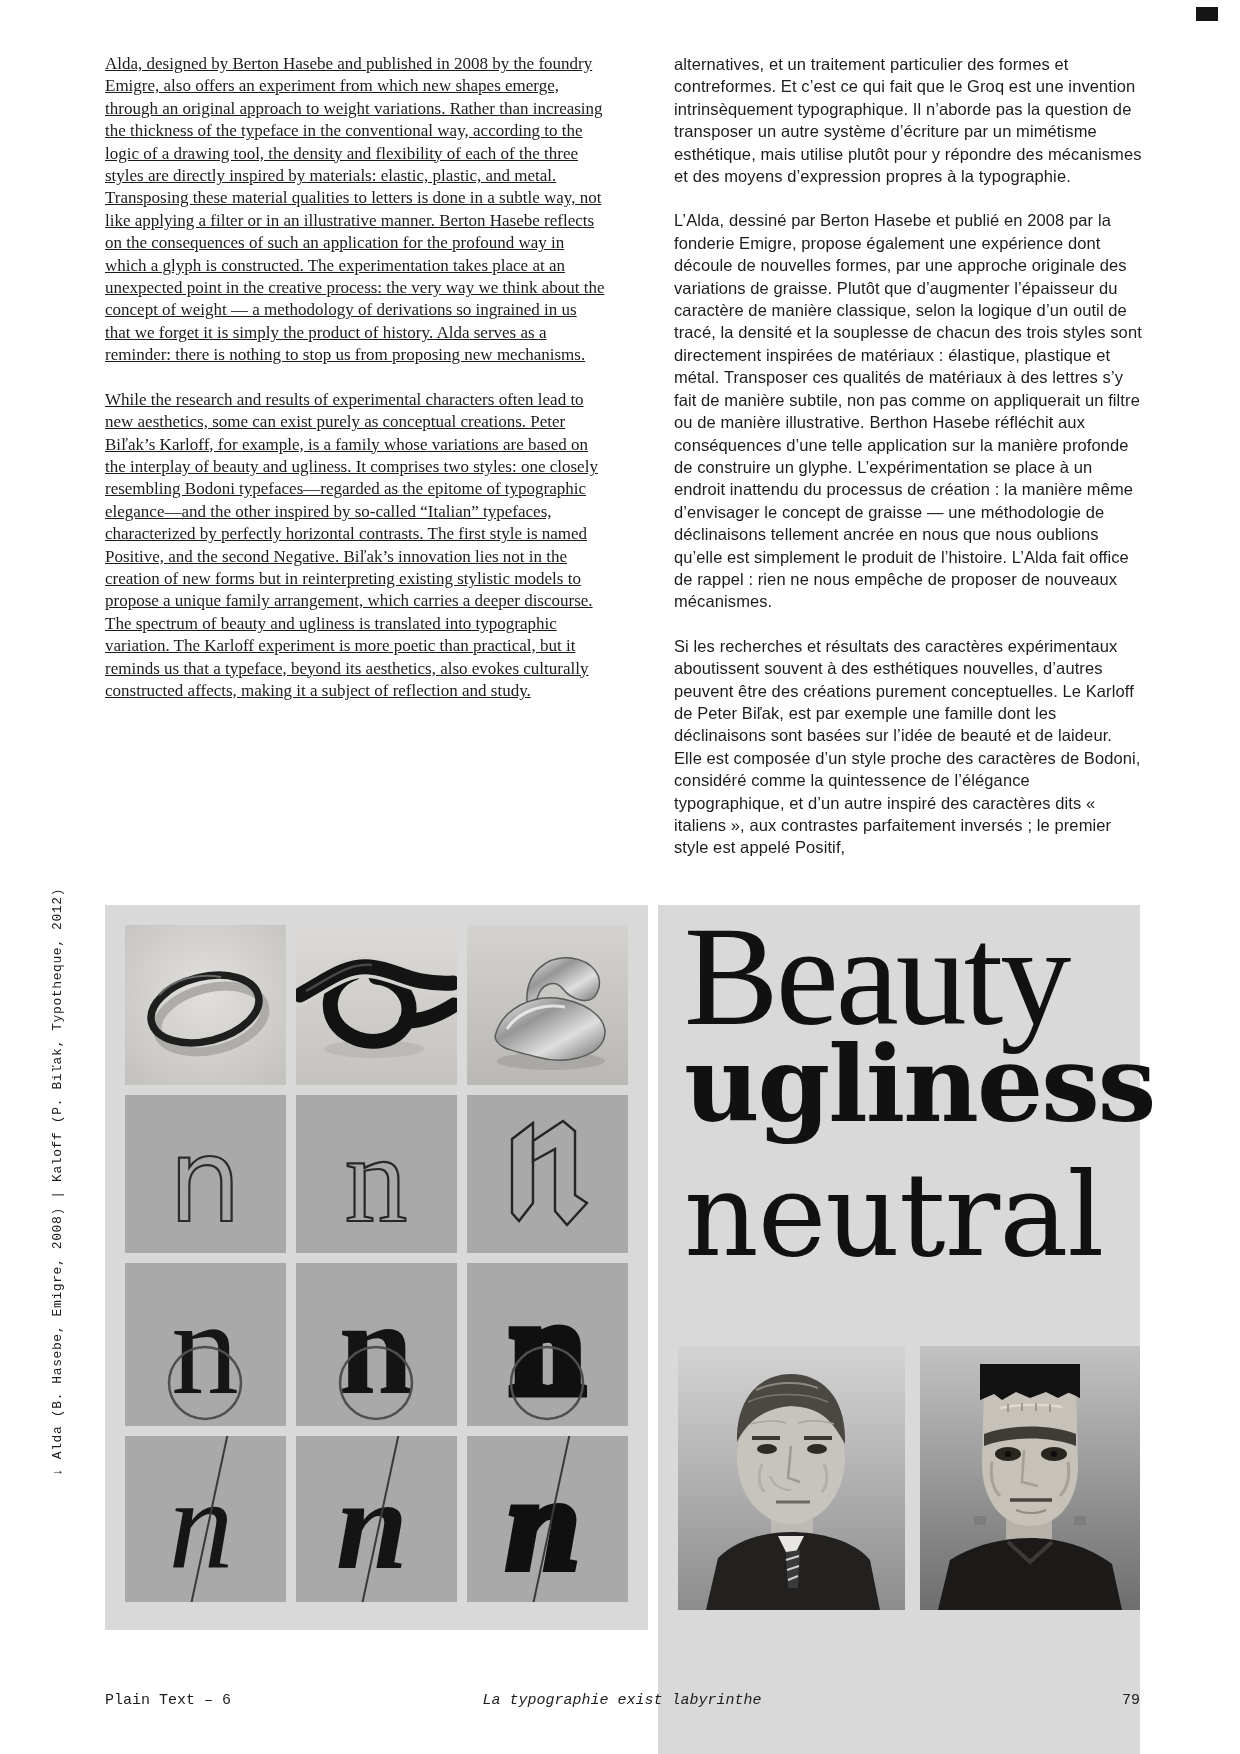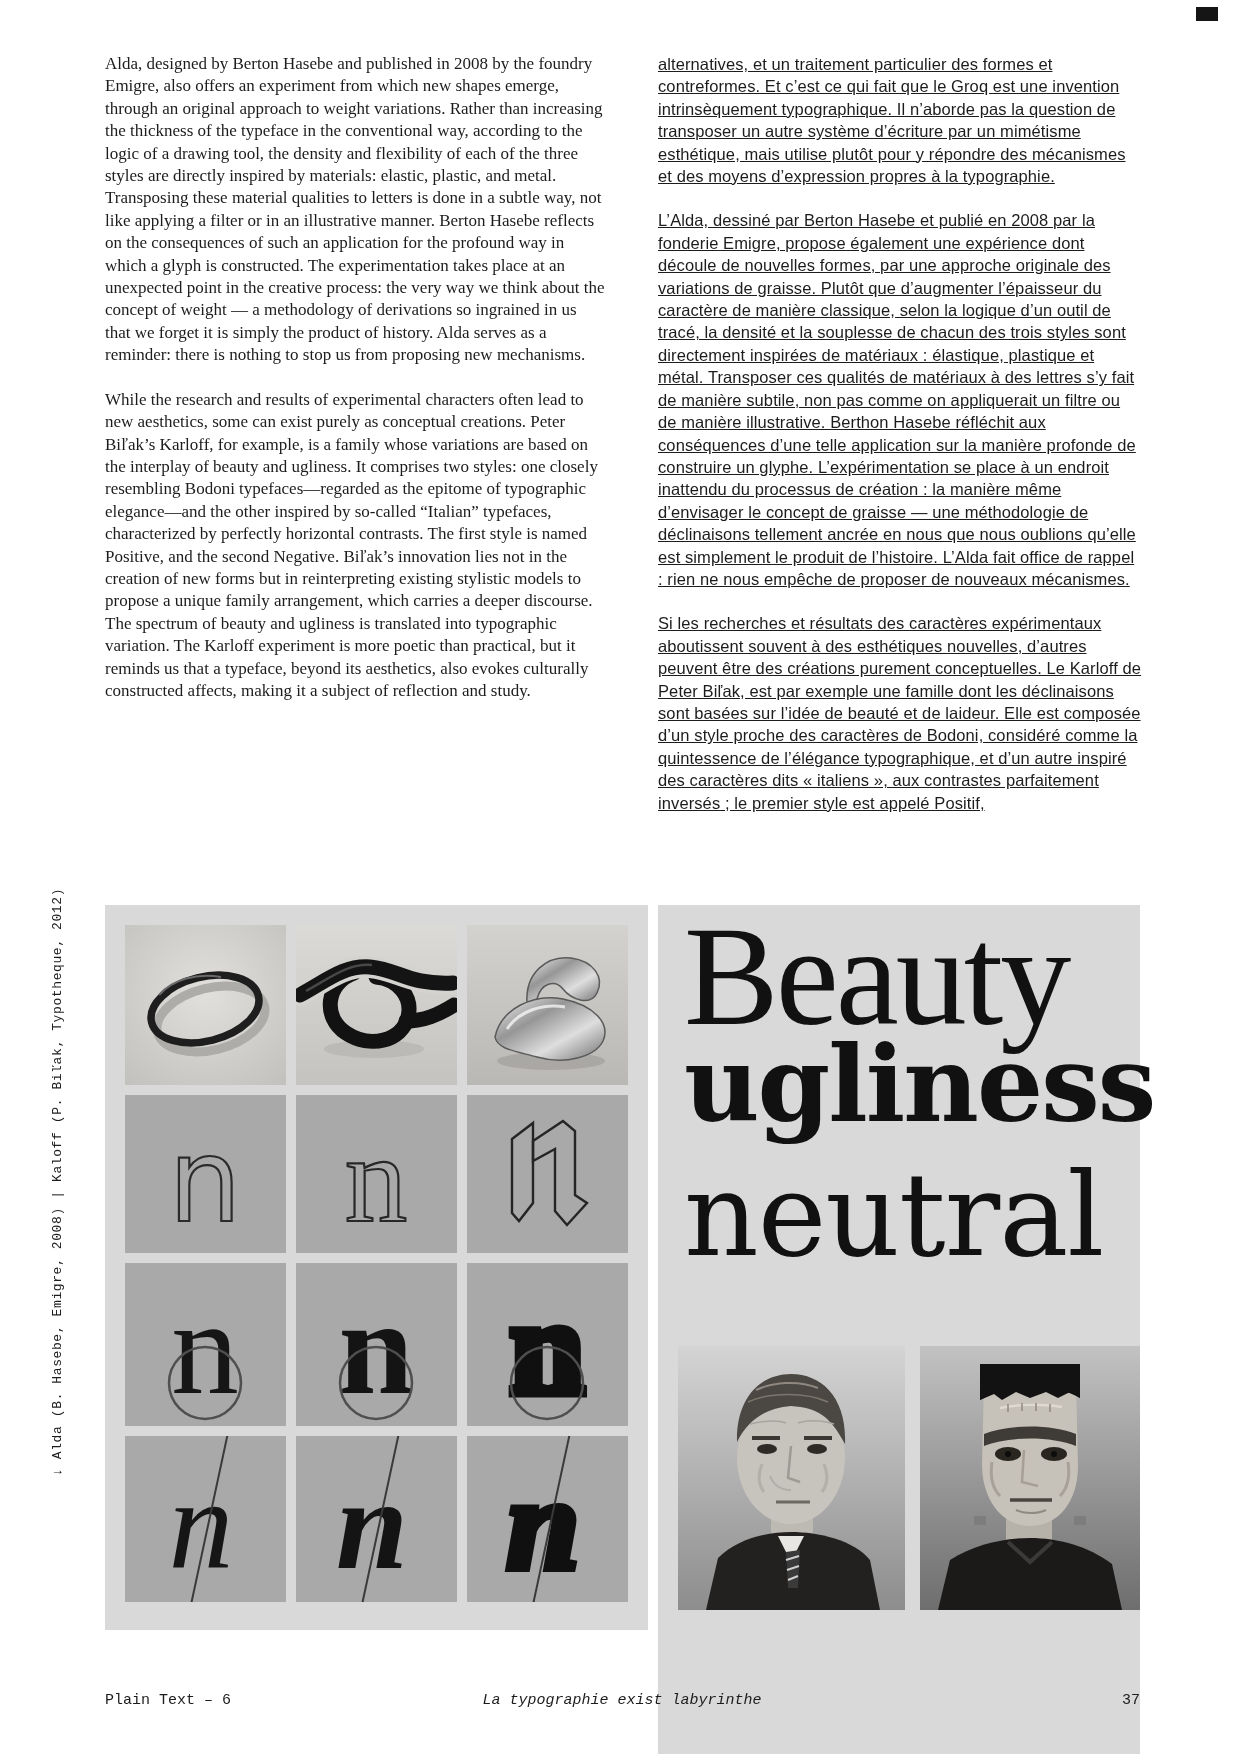--- a/index.html
+++ b/index.html
@@ -2,24 +2,24 @@
 <html><head>
 <meta charset="utf-8">
 <style>
   html,body { margin:0; padding:0; background:#ffffff; }
   .page { position:relative; width:1240px; height:1754px; background:#ffffff; overflow:hidden;
           font-family:"Liberation Serif", serif; color:#1c1c1c; }
 
   
   .col-en { position:absolute; left:105px; top:53px; width:500px;
             font:17px/22.4px "Liberation Serif", serif; }
-  .col-en p { margin:0 0 22px 0; }
+  .col-en p { margin:0 0 22px 0;text-decoration:underline; }
   .col-fr { position:absolute; left:658px; top:53px; width:484px;
             font:16.5px/22.4px "Liberation Sans", sans-serif; letter-spacing:0.1px; }
-  .col-fr p { margin:0 0 22px 0;text-decoration:underline; }
+  .col-fr p { margin:0 0 22px 16px; }
 
   
   .sidebar-caption { position:absolute; left:57px; top:1182px;
             transform:translate(-50%,-50%) rotate(-90deg); transform-origin:center;
             white-space:nowrap; font:13px "Liberation Mono", monospace; letter-spacing:0.6px; }
 
   .corner-mark { position:absolute; left:1196px; top:7px; width:22px; height:14px; background:#151515; }
 
   
   .panel { position:absolute; top:905px; background:#d9d9d9; }
@@ -248,15 +248,15 @@
         <path d="M90,154 L132,154" stroke="#4a453f" stroke-width="3.5"></path>
         <path d="M96,164 C104,168 118,168 126,164" fill="none" stroke="#8f8a82" stroke-width="2"></path>
         <path d="M18,264 L30,214 C55,198 84,192 110,192 C138,192 168,200 192,218 L202,264 Z" fill="#1b1a19"></path>
         <path d="M88,196 L110,216 L132,196" fill="none" stroke="#3c3a38" stroke-width="4"></path>
       </svg>
     </div>
   </div>
 
   <div class="footer-left">Plain Text – 6</div>
   <div class="footer-center">La typographie exist labyrinthe</div>
-  <div class="footer-right">37</div>
+  <div class="footer-right">79</div>
 
 </div>
 
 </body></html>

